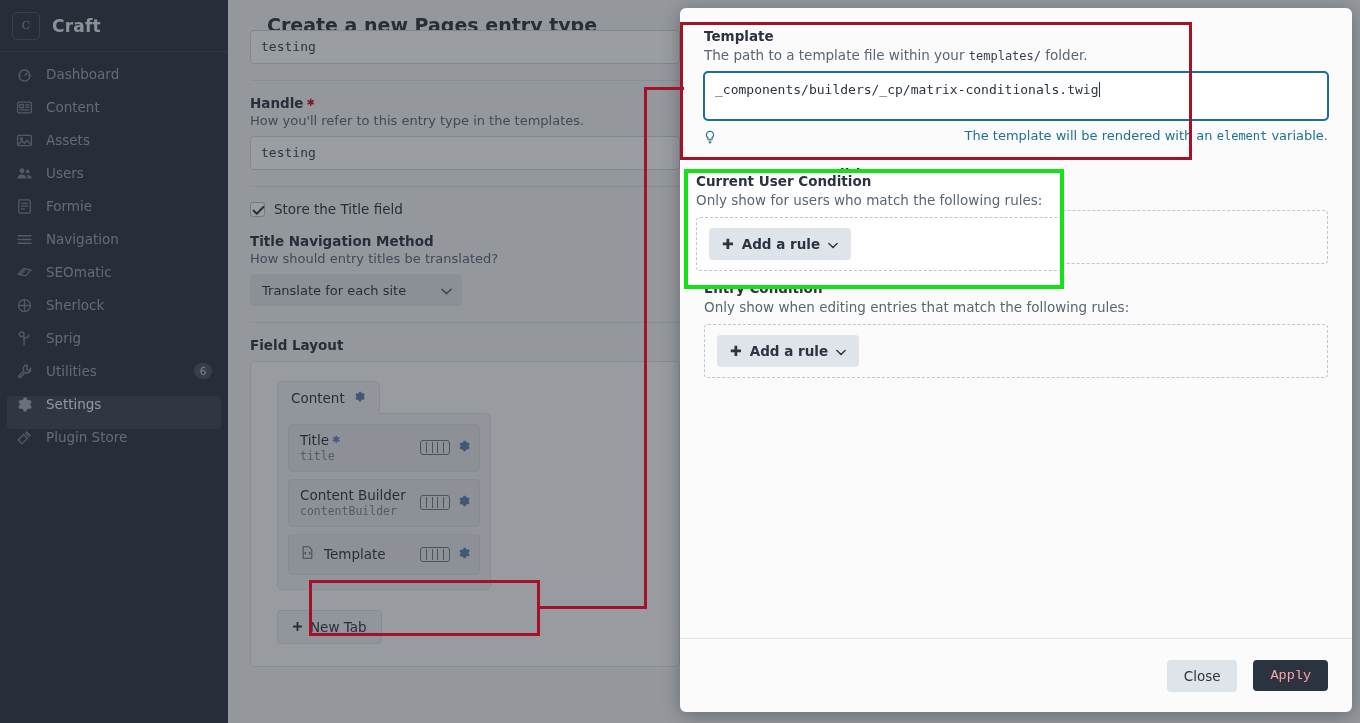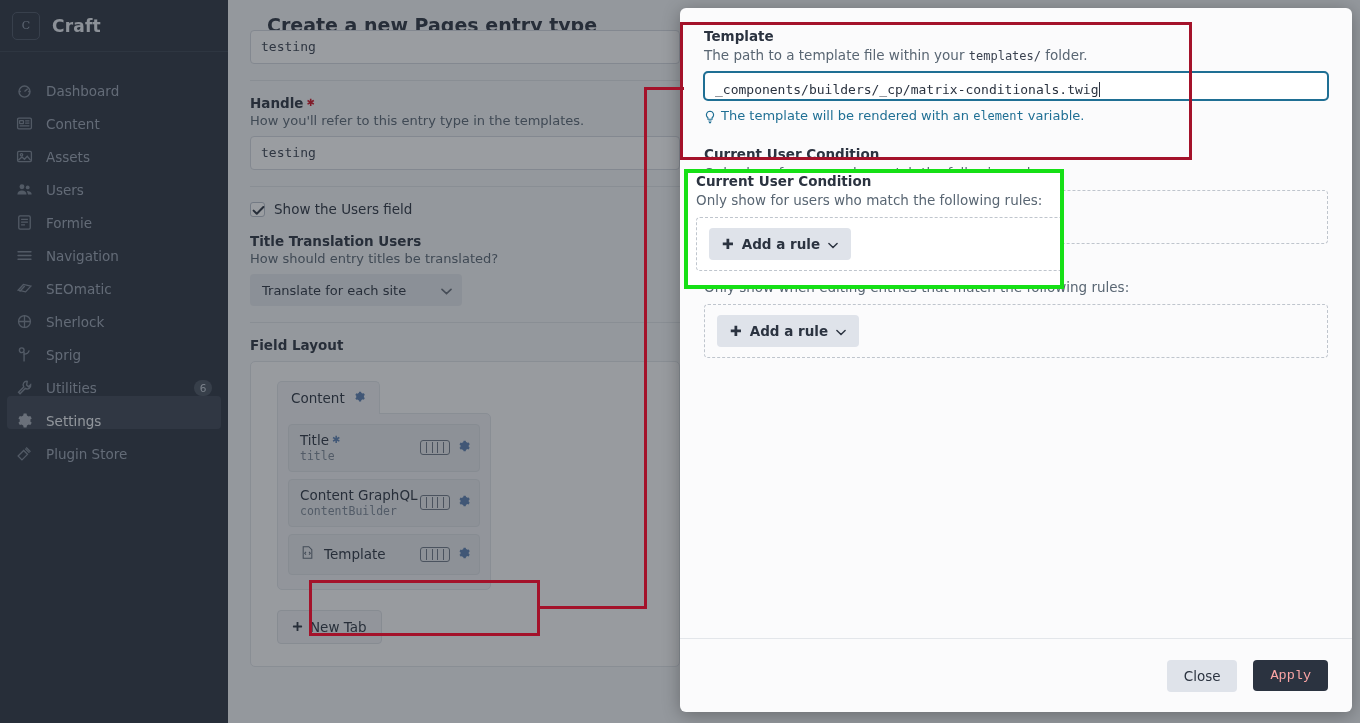--- a/index.html
+++ b/index.html
@@ -28,21 +28,21 @@
     width: 28px; height: 28px; border-radius: 5px;
     border: 1px solid #4b5463;
     display: flex; align-items: center; justify-content: center;
     font-size: 11px; color: #8d97a6;
     font-family: "DejaVu Serif", "Liberation Serif", serif;
   }
   .logo-text { color: #e6e9ee; font-size: 17px; font-weight: bold; letter-spacing: .2px; }
   .nav { padding-top: 14px; }
   .nav-item {
     position: relative;
-    display: flex; align-items: flex-end; gap: 13px;
+    display: flex; align-items: flex-start; gap: 13px;
     height: 33px; margin: 0 7px; padding: 0 9px;
     border-radius: 4px;
     color: #9aa3b1; font-size: 13.5px;
     cursor: pointer;
   }
   .nav-item.active { background: #3a4椀250; }
   .nav-item.active { background: #3c4452; color: #eef1f5; }
   .nav-ico { width: 17px; height: 17px; flex: 0 0 17px; opacity: .72; display:block; }
   .nav-ico svg { display: block; width: 17px; height: 17px; }
   .nav-label { flex: 1 1 auto; white-space: nowrap; }
@@ -166,35 +166,35 @@
   }
   .modal-body { flex: 1 1 auto; padding: 20px 24px 0 24px; overflow: hidden; }
   .sec { margin-bottom: 15px; }
   .sec-title { font-size: 13.5px; font-weight: bold; color: #2b3340; margin-bottom: 3px; }
   .sec-instr { font-size: 13.5px; color: #596673; margin-bottom: 9px; }
   code.inline {
     font-family: "DejaVu Sans Mono", "Liberation Mono", monospace;
     font-size: 12px; color: #3a4250;
   }
   .tpl-input {
-    width: 100%; height: 28px;
+    width: 100%; height: 48px;
     background: #fff; border: 1px solid #c9ced6; border-radius: 4px;
     padding: 0 10px;
     font-family: "DejaVu Sans Mono", "Liberation Mono", monospace;
     font-size: 13px; color: #2b3340; line-height: 34px;
     position: relative;
     outline: 2px solid #1f6f94; outline-offset: -1px;
   }
   .caretbar {
     display: inline-block; width: 1px; height: 15px;
     background: #2b3340; vertical-align: -3px;
   }
   .tip {
     margin-top: 8px; display: flex; align-items: flex-start; gap: 5px;
-    font-size: 13px; color: #1f6f94;
+    font-size: 13px; color: #1f6f94; justify-content: space-between;
   }
   .tip svg { flex: 0 0 12px; margin-top: 2px; }
   .rule-zone {
     border: 1px dashed #bfc5cd; border-radius: 4px;
     padding: 10px 12px; min-height: 52px;
   }
   .add-rule {
     display: inline-flex; align-items: center; gap: 8px;
     background: #dfe3ea; border-radius: 4px;
     padding: 8px 13px; font-size: 13.5px; font-weight: bold;
@@ -407,23 +407,23 @@
         <div class="text-input">testing</div>
       </div>
 
       <div class="fld">
         <div class="chk-row">
           <span class="chk">
             <svg width="13" height="13" viewBox="0 0 13 13">
                 <path d="M1.6 6.6l3.2 3.2L11.4 3" stroke="#2b3340" stroke-width="2" fill="none" stroke-linecap="round" stroke-linejoin="round"></path>
               </svg>
           </span>
-          <span class="chk-label">Show the Users field</span>
-        </div>
-        <div class="fld-label">Title Translation Users</div>
+          <span class="chk-label">Store the Title field</span>
+        </div>
+        <div class="fld-label">Title Navigation Method</div>
         <div class="fld-instr">How should entry titles be translated?</div>
         <div class="select-box">
           <span>Translate for each site</span>
           <span class="caret"><svg width="11" height="7" viewBox="0 0 11 7">
                 <path d="M1 1.4L5.5 5.6 10 1.4" stroke="#3a4250" stroke-width="1.6" fill="none" stroke-linecap="round"></path>
               </svg></span>
         </div>
       </div>
 
       <div class="fld noline">
@@ -456,21 +456,21 @@
                   </span>
                 <span class="gear"><svg width="14" height="14" viewBox="0 0 16 16" fill="#5b7fb0">
                       <path d="M8 5.4a2.6 2.6 0 100 5.2 2.6 2.6 0 000-5.2zm0 4a1.4 1.4 0 110-2.8 1.4 1.4 0 010 2.8z"></path>
                       <path d="M13.5 8c0-.35-.04-.7-.1-1l1.2-.94-1.2-2.1-1.45.46c-.5-.4-1.02-.7-1.6-.88L9.9 2h-2.4l-.4 1.64c-.58.18-1.1.48-1.6.88L4.05 4.06l-1.2 2.1L4.05 7.1c-.06.3-.1.65-.1 1s.04.7.1 1l-1.2.94 1.2 2.1 1.45-.46c.5.4 1.02.7 1.6.88L7.5 14h2.4l.4-1.64c.58-.18 1.1-.48 1.6-.88l1.45.46 1.2-2.1L13.4 9c.06-.3.1-.65.1-1z"></path>
                     </svg></span>
               </div>
             </div>
 
             <div class="card">
               <div class="card-main">
-                <div class="card-name">Content GraphQL</div>
+                <div class="card-name">Content Builder</div>
                 <div class="card-handle">contentBuilder</div>
               </div>
               <div class="card-row">
                 <span class="drag-widget">
                     <i></i>
                     <i></i>
                     <i></i>
                     <i></i>
                   </span>
                 <span class="gear"><svg width="14" height="14" viewBox="0 0 16 16" fill="#5b7fb0">

